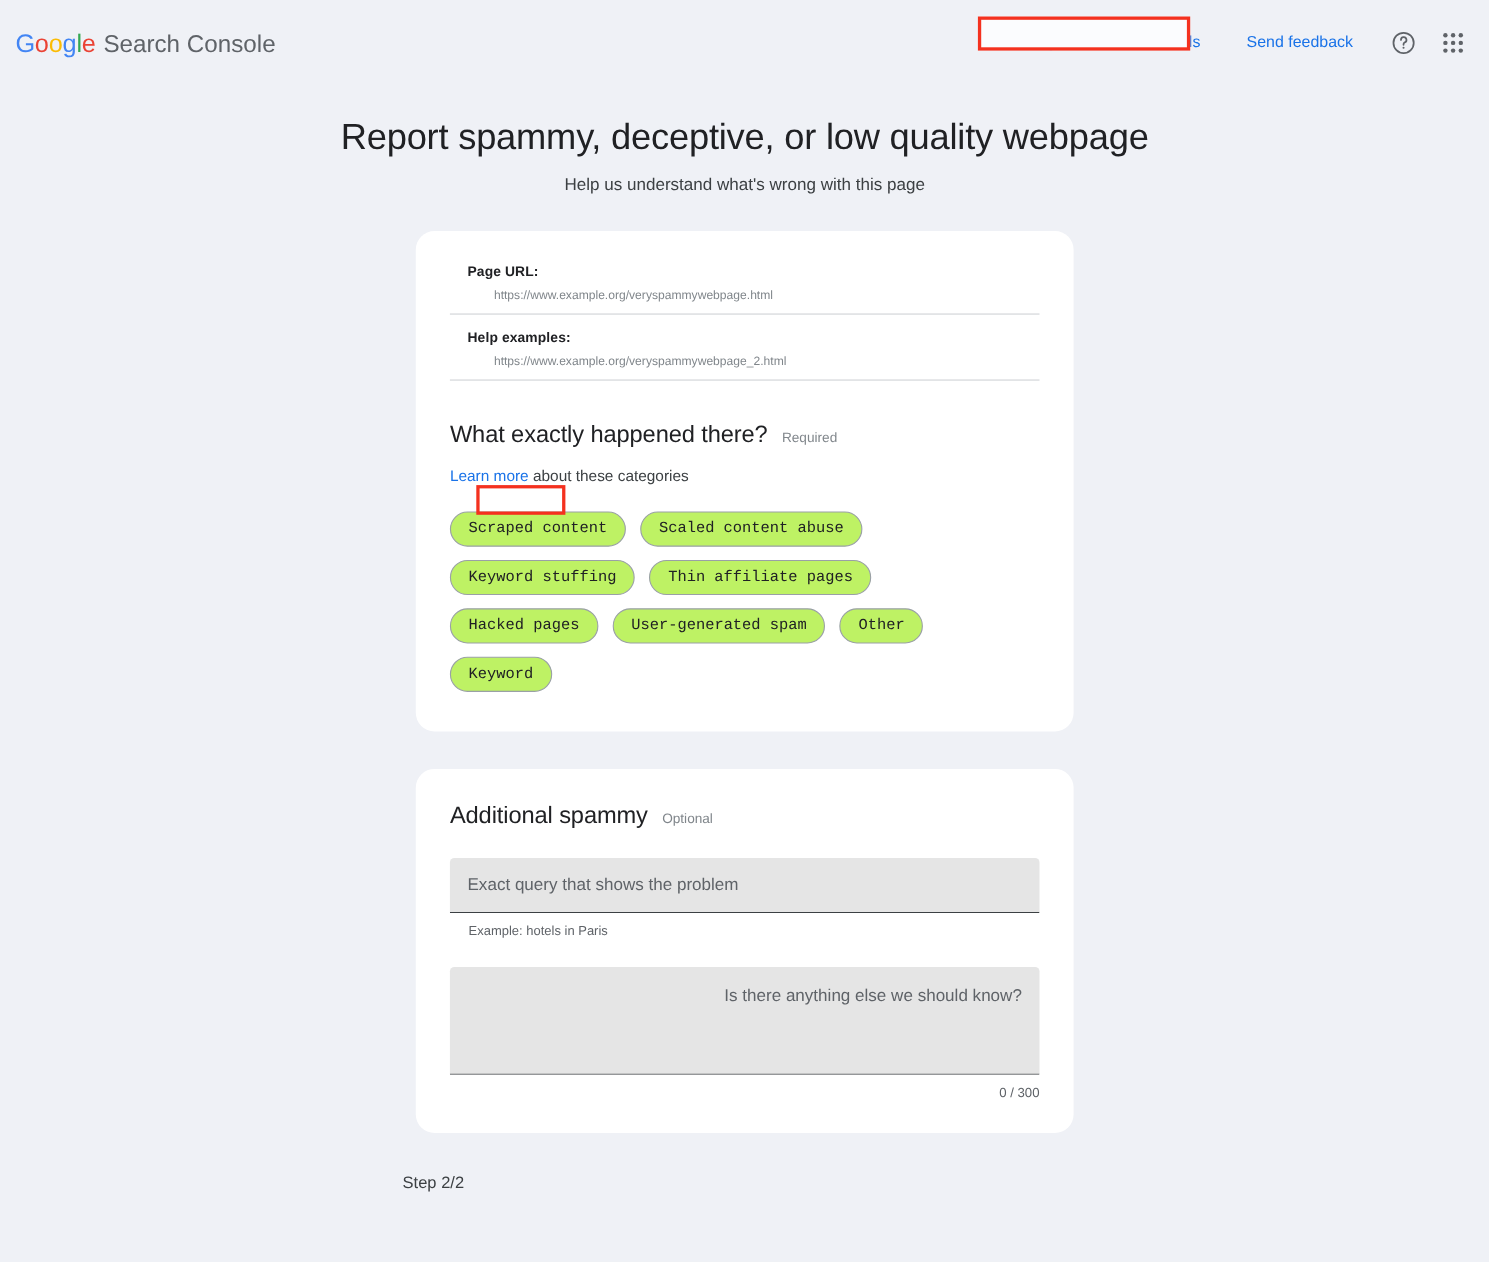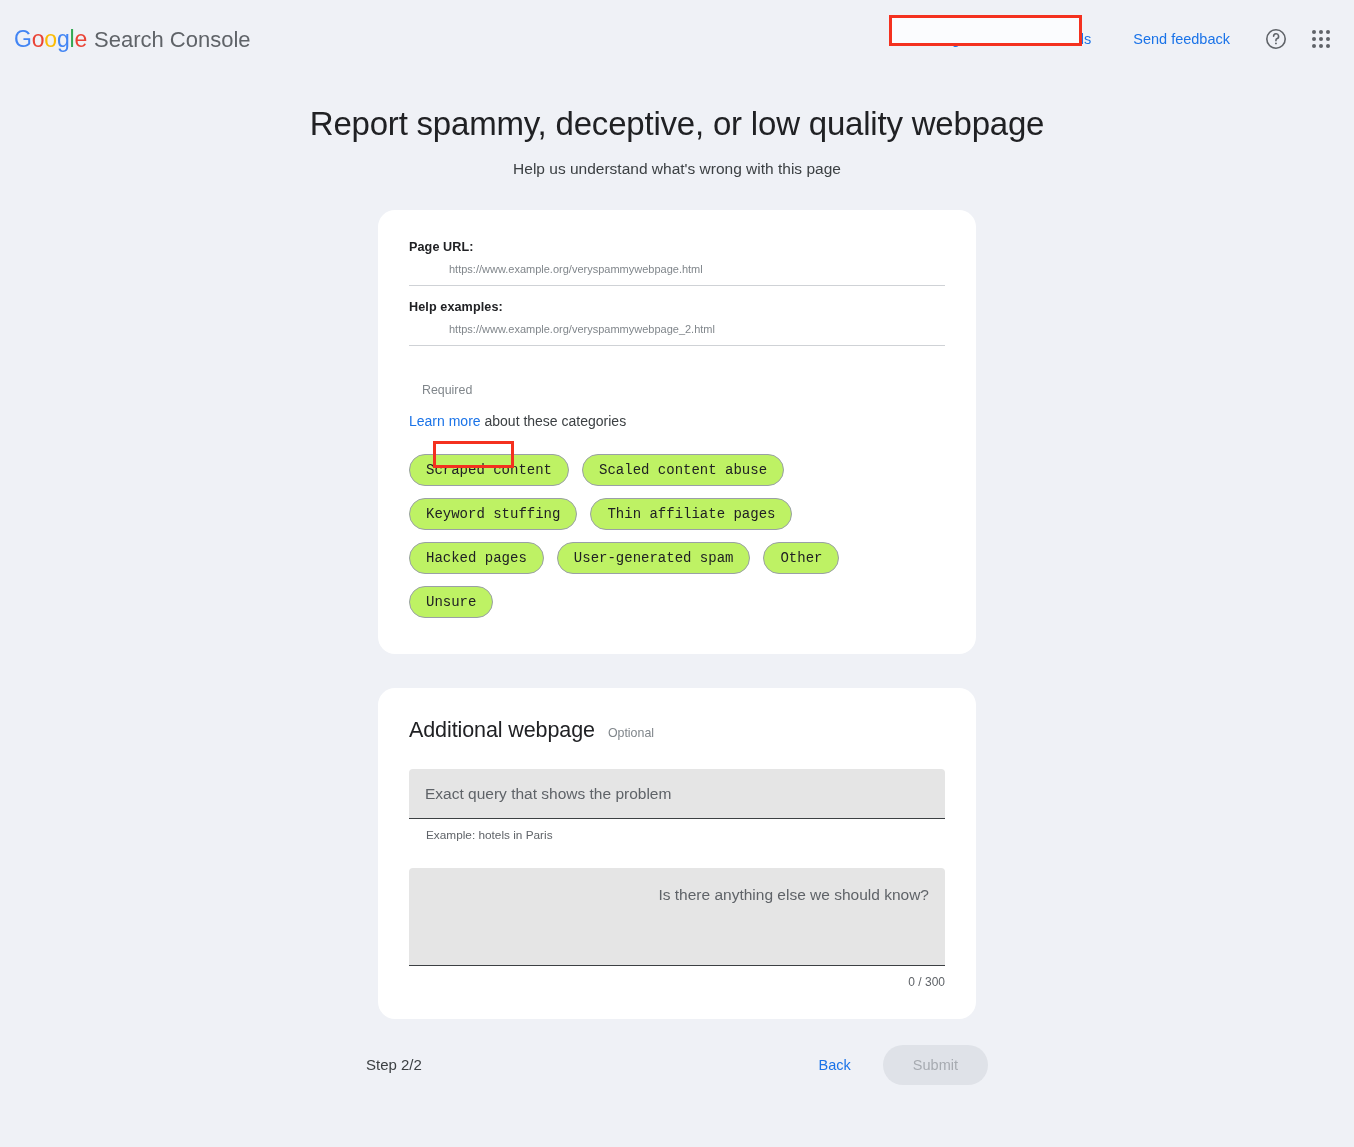--- a/index.html
+++ b/index.html
@@ -139,20 +139,21 @@
   #card-details { margin-top: 34px; padding-top: 30px; padding-bottom: 30px; }
 
   
   .url-field { padding-bottom: 10px; border-bottom: 1px solid #cfd2d6; }
   .url-field + .url-field { margin-top: 14px; }
   .url-label {
     font-size: 12.6px;
     font-weight: 700;
     color: #202124;
     letter-spacing: 0.1px;
+    margin-left: 16px;
   }
   .url-value {
     font-size: 11px;
     color: #80868b;
     margin-top: 9px;
     white-space: nowrap;
     overflow: hidden;
     text-overflow: ellipsis;
     margin-left: 40px;
   }
@@ -334,56 +335,53 @@
     <div class="url-label">Page URL:</div>
     <div class="url-value">https://www.example.org/veryspammywebpage.html</div>
   </div>
 
   <div class="url-field">
     <div class="url-label">Help examples:</div>
     <div class="url-value">https://www.example.org/veryspammywebpage_2.html</div>
   </div>
 
   <div class="section-head">
+    <span class="section-title">What exactly happened there?</span>
     <span class="section-flag">Required</span>
   </div>
 
   <div class="learn-row"><a href="#">Learn more</a><span> about these categories</span></div>
 
   <div class="chips" id="category-chips">
       <button class="chip">Scraped content</button>
       <button class="chip">Scaled content abuse</button>
       <button class="chip">Keyword stuffing</button>
       <button class="chip">Thin affiliate pages</button>
       <button class="chip">Hacked pages</button>
       <button class="chip">User-generated spam</button>
       <button class="chip">Other</button>
-      <button class="chip">Unsure</button>
+      <button class="chip">Keyword</button>
     </div>
 </div>
 
 <div class="card" id="card-details">
   <div class="section-head" style="margin-top:0">
-    <span class="section-title">Additional webpage</span>
+    <span class="section-title">Additional spammy</span>
     <span class="section-flag">Optional</span>
   </div>
 
   <div class="filled-field">
     <input class="filled-input" type="text" placeholder="Exact query that shows the problem" style="">
     <div class="field-hint">Example: hotels in Paris</div>
   </div>
 
   <div class="filled-field">
     <textarea class="filled-input" placeholder="Is there anything else we should know?" style=""></textarea>
     <div class="char-count">0 / 300</div>
   </div>
 </div>
 
 <div class="footer">
   <div class="step-text">Step 2/2</div>
-  <div class="footer-actions">
-    <button class="btn-text">Back</button>
-    <button class="btn-submit">Submit</button>
-  </div>
 </div>
 
 <div class="annot" id="annot-essentials"></div>
 <div class="annot" id="annot-learnmore"></div>
 
 </body></html>

